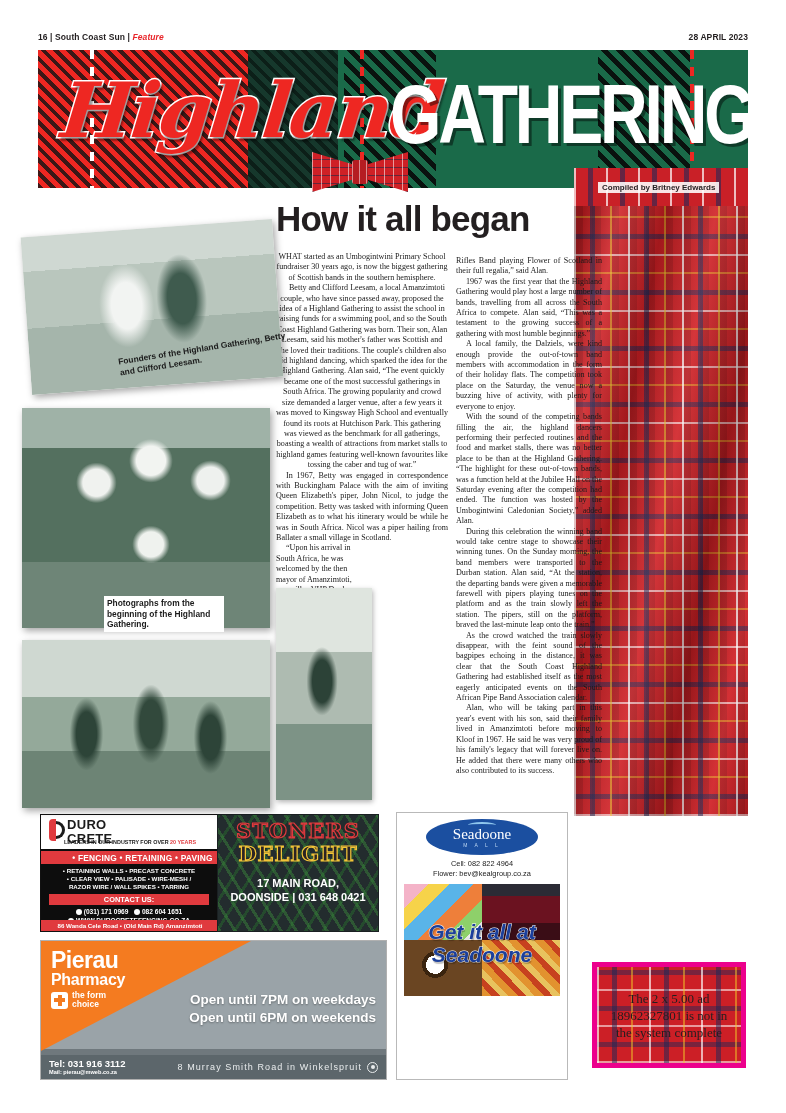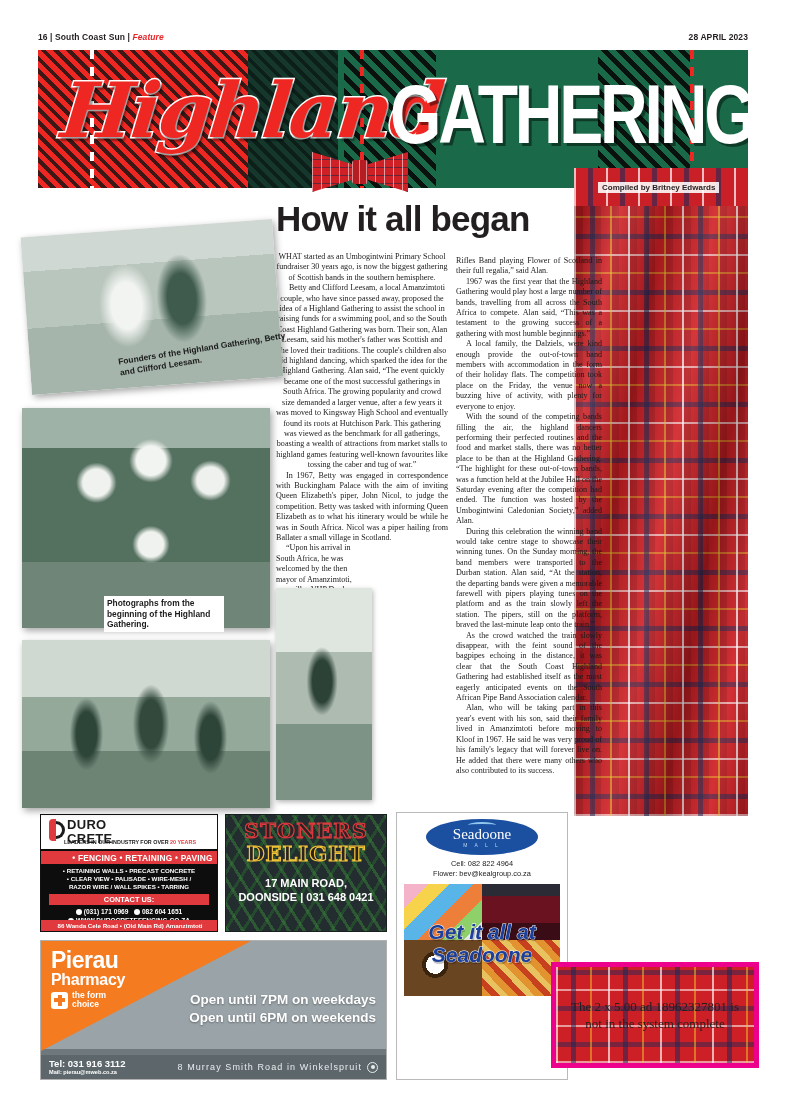--- a/index.html
+++ b/index.html
@@ -283,21 +283,21 @@
     background: #fff; margin-right: 2px; vertical-align: -.5px;
   }
   .duro-addr {
     position: absolute; left: 0; bottom: 0; width: 178px; height: 11px;
     background: #e03a3e; display: flex; align-items: center; justify-content: center;
     font-family: "Liberation Sans", sans-serif;
     font-weight: 700; font-size: 6.2px; color: #fff;
   }
 
   
-  .ad-stoners { left: 225px; top: 814px; width: 162px; height: 118px;
+  .ad-stoners { left: 217px; top: 814px; width: 162px; height: 118px;
     background:
       repeating-linear-gradient(58deg, rgba(60,140,60,.45) 0 3px, rgba(0,0,0,0) 3px 13px),
       repeating-linear-gradient(-58deg, rgba(40,120,45,.4) 0 3px, rgba(0,0,0,0) 3px 15px),
       #232c2e;
     border: 1px solid #1a2022;
   }
   .st-word {
     text-align: center;
     font-family: "DejaVu Serif", serif;
     font-weight: 700; letter-spacing: 1px;
@@ -420,21 +420,21 @@
     width: 11px; height: 11px; border: 1.4px solid #e9eced; border-radius: 50%;
     position: relative;
   }
   .pi-pin:after {
     content: ""; position: absolute; left: 3px; top: 2.6px;
     width: 4px; height: 4px; border-radius: 50%; background: #e9eced;
   }
 
   
   .ad-placeholder {
-    left: 551px; top: 962px; width: 208px; height: 106px;
+    left: 592px; top: 962px; width: 154px; height: 106px;
     border: 5px solid #ec008c;
     background:
       repeating-linear-gradient(90deg, rgba(255,255,255,.65) 0 2px, transparent 2px 15px,
         rgba(20,40,90,.5) 15px 20px, transparent 20px 34px,
         rgba(240,200,40,.5) 34px 36px, transparent 36px 52px),
       repeating-linear-gradient(0deg, rgba(255,255,255,.55) 0 2px, transparent 2px 16px,
         rgba(20,40,90,.45) 16px 21px, transparent 21px 36px),
       #cc1f26;
     display: flex; align-items: center; justify-content: center;
   }
@@ -501,21 +501,21 @@
   <div class="col" id="col1">
     <p class="first" style="text-align:center">WHAT started as an Umbogintwini Primary School fundraiser 30 years ago, is now the biggest gathering of Scottish bands in the southern hemisphere.</p>
     <p style="text-align:center">Betty and Clifford Leesam, a local Amanzimtoti couple, who have since passed away, proposed the idea of a Highland Gathering to assist the school in raising funds for a swimming pool, and so the South Coast Highland Gathering was born. Their son, Alan Leesam, said his mother's father was Scottish and she loved their traditions. The couple's children also did highland dancing, which sparked the idea for the Highland Gathering. Alan said, “The event quickly became one of the most successful gatherings in South Africa. The growing popularity and crowd size demanded a larger venue, after a few years it was moved to Kingsway High School and eventually found its roots at Hutchison Park. This gathering was viewed as the benchmark for all gatherings, boasting a wealth of attractions from market stalls to highland games featuring well-known favourites like tossing the caber and tug of war.”</p>
     <p>In 1967, Betty was engaged in correspondence with Buckingham Palace with the aim of inviting Queen Elizabeth's piper, John Nicol, to judge the competition. Betty was tasked with informing Queen Elizabeth as to what his itinerary would be while he was in South Africa. Nicol was a piper hailing from Ballater a small village in Scotland.</p>
     <p class="narrow">“Upon his arrival in South Africa, he was welcomed by the then mayor of Amanzimtoti, councillor VHP Doyle, along with many other dignitaries, who lined up along the apron where the plane landed. Hundreds of people arrived at Louis Botha Airport to witness this exciting event and with the Natal Mounted</p>
   </div>
 
   <div class="col" id="col2">
     <p class="first">Rifles Band playing Flower of Scotland in their full regalia,” said Alan.</p>
     <p>1967 was the first year that the Highland Gathering would play host a large number of bands, travelling from all across the South Africa to compete. Alan said, “This was a testament to the growing success of a gathering with most humble beginnings.”</p>
-    <p>A local family, the Dalziels, were kind enough provide the out-of-town band members with accommodation in the form of their holiday flats. The competition took place on the Friday, the venue now a buzzing hive of activity, with plenty for everyone to enjoy.</p>
+    <p>A local family, the Dalziels, were kind enough provide the out-of-town band members with accommodation in the form of their holiday flats. The competition took place on the Saturday, the venue now a buzzing hive of activity, with plenty for everyone to enjoy.</p>
     <p>With the sound of the competing bands filling the air, the highland dancers performing their perfected routines and the food and market stalls, there was no better place to be than at the Highland Gathering. “The highlight for these out-of-town bands, was a function held at the Jubilee Hall on the Saturday evening after the competition had ended. The function was hosted by the Umbogintwini Caledonian Society,” added Alan.</p>
     <p>During this celebration the winning band would take centre stage to showcase their winning tunes. On the Sunday morning, the band members were transported to the Durban station. Alan said, “At the station, the departing bands were given a memorable farewell with pipers playing tunes on the platform and as the train slowly left the station. The pipers, still on the platform, braved the last-minute leap onto the train.”</p>
     <p>As the crowd watched the train slowly disappear, with the feint sound of the bagpipes echoing in the distance, it was clear that the South Coast Highland Gathering had established itself as the most eagerly anticipated events on the South African Pipe Band Association calendar.</p>
     <p>Alan, who will be taking part in this year's event with his son, said their family lived in Amanzimtoti before moving to Kloof in 1967. He said he was very proud of his family's legacy that will forever live on. He added that there were many others who also contributed to its success.</p>
   </div>
 
   <div class="ad ad-duro">
     <div class="duro-top">
       <div class="duro-mark">
           <i></i>

